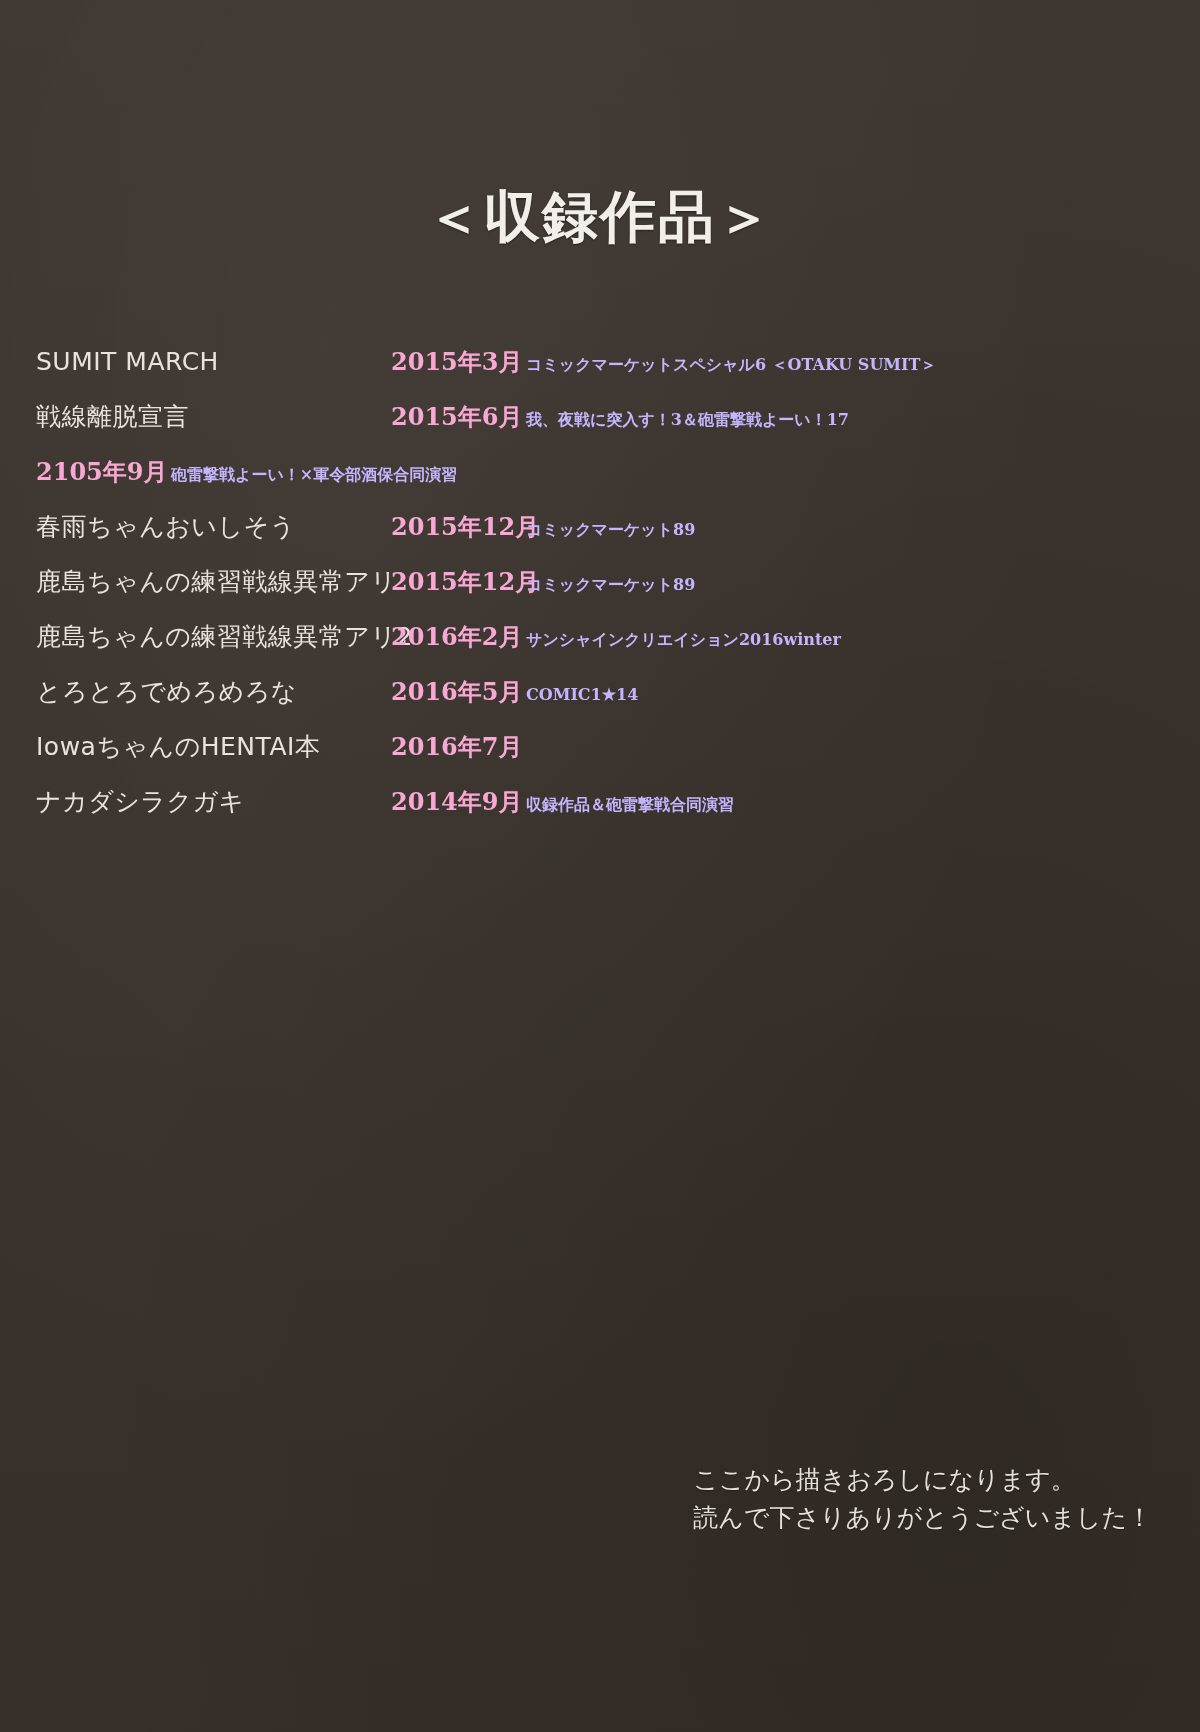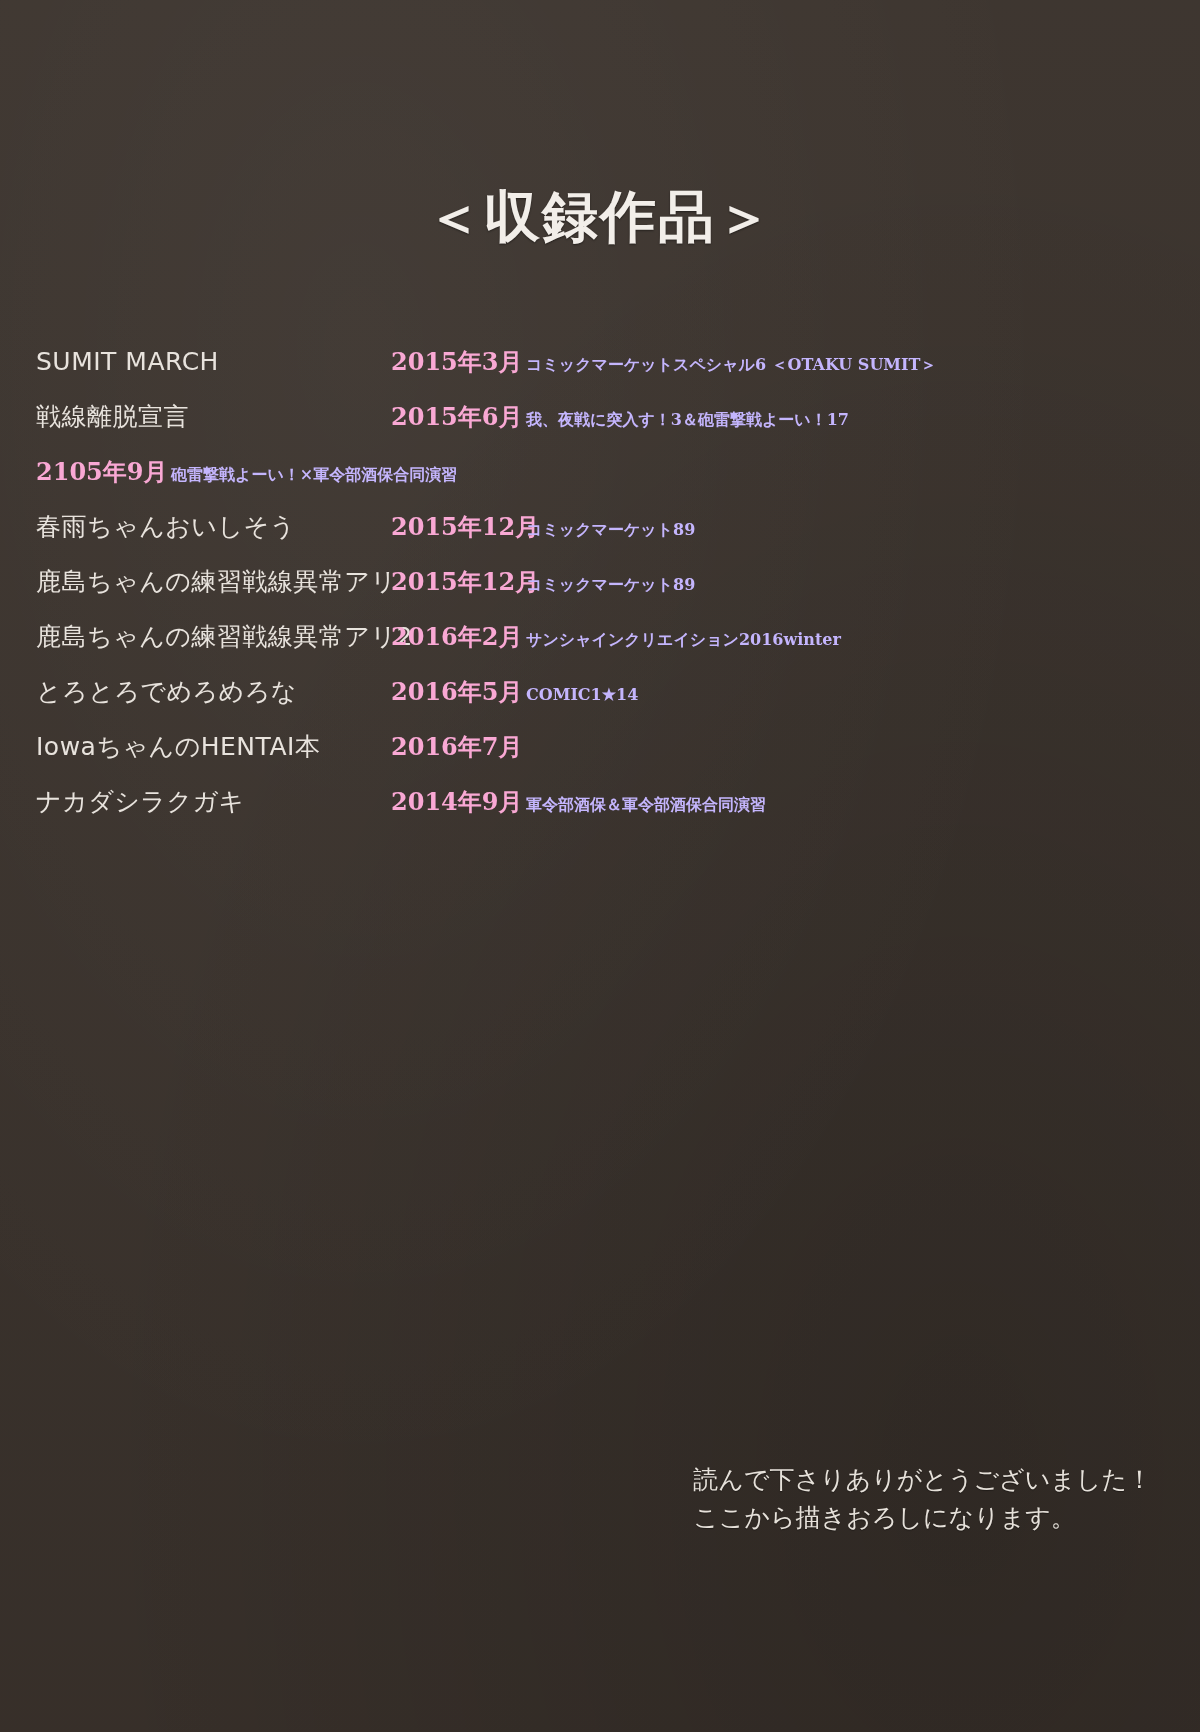--- a/index.html
+++ b/index.html
@@ -148,22 +148,22 @@
     </div>
 
     <div class="work-row">
       <span class="work-title">IowaちゃんのHENTAI本</span>
       <span class="work-date">2016年7月</span>
     </div>
 
     <div class="work-row">
       <span class="work-title">ナカダシラクガキ</span>
       <span class="work-date">2014年9月</span>
-      <span class="work-event">軍令部酒保＆軍令部酒保合同演習</span>
+      <span class="work-event">収録作品＆砲雷撃戦合同演習</span>
     </div>
 
   </div>
 
   <div class="footnote">
+    <div>ここから描きおろしになります。</div>
     <div>読んで下さりありがとうございました！</div>
-    <div>ここから描きおろしになります。</div>
   </div>
 </div>
 
 </body></html>

